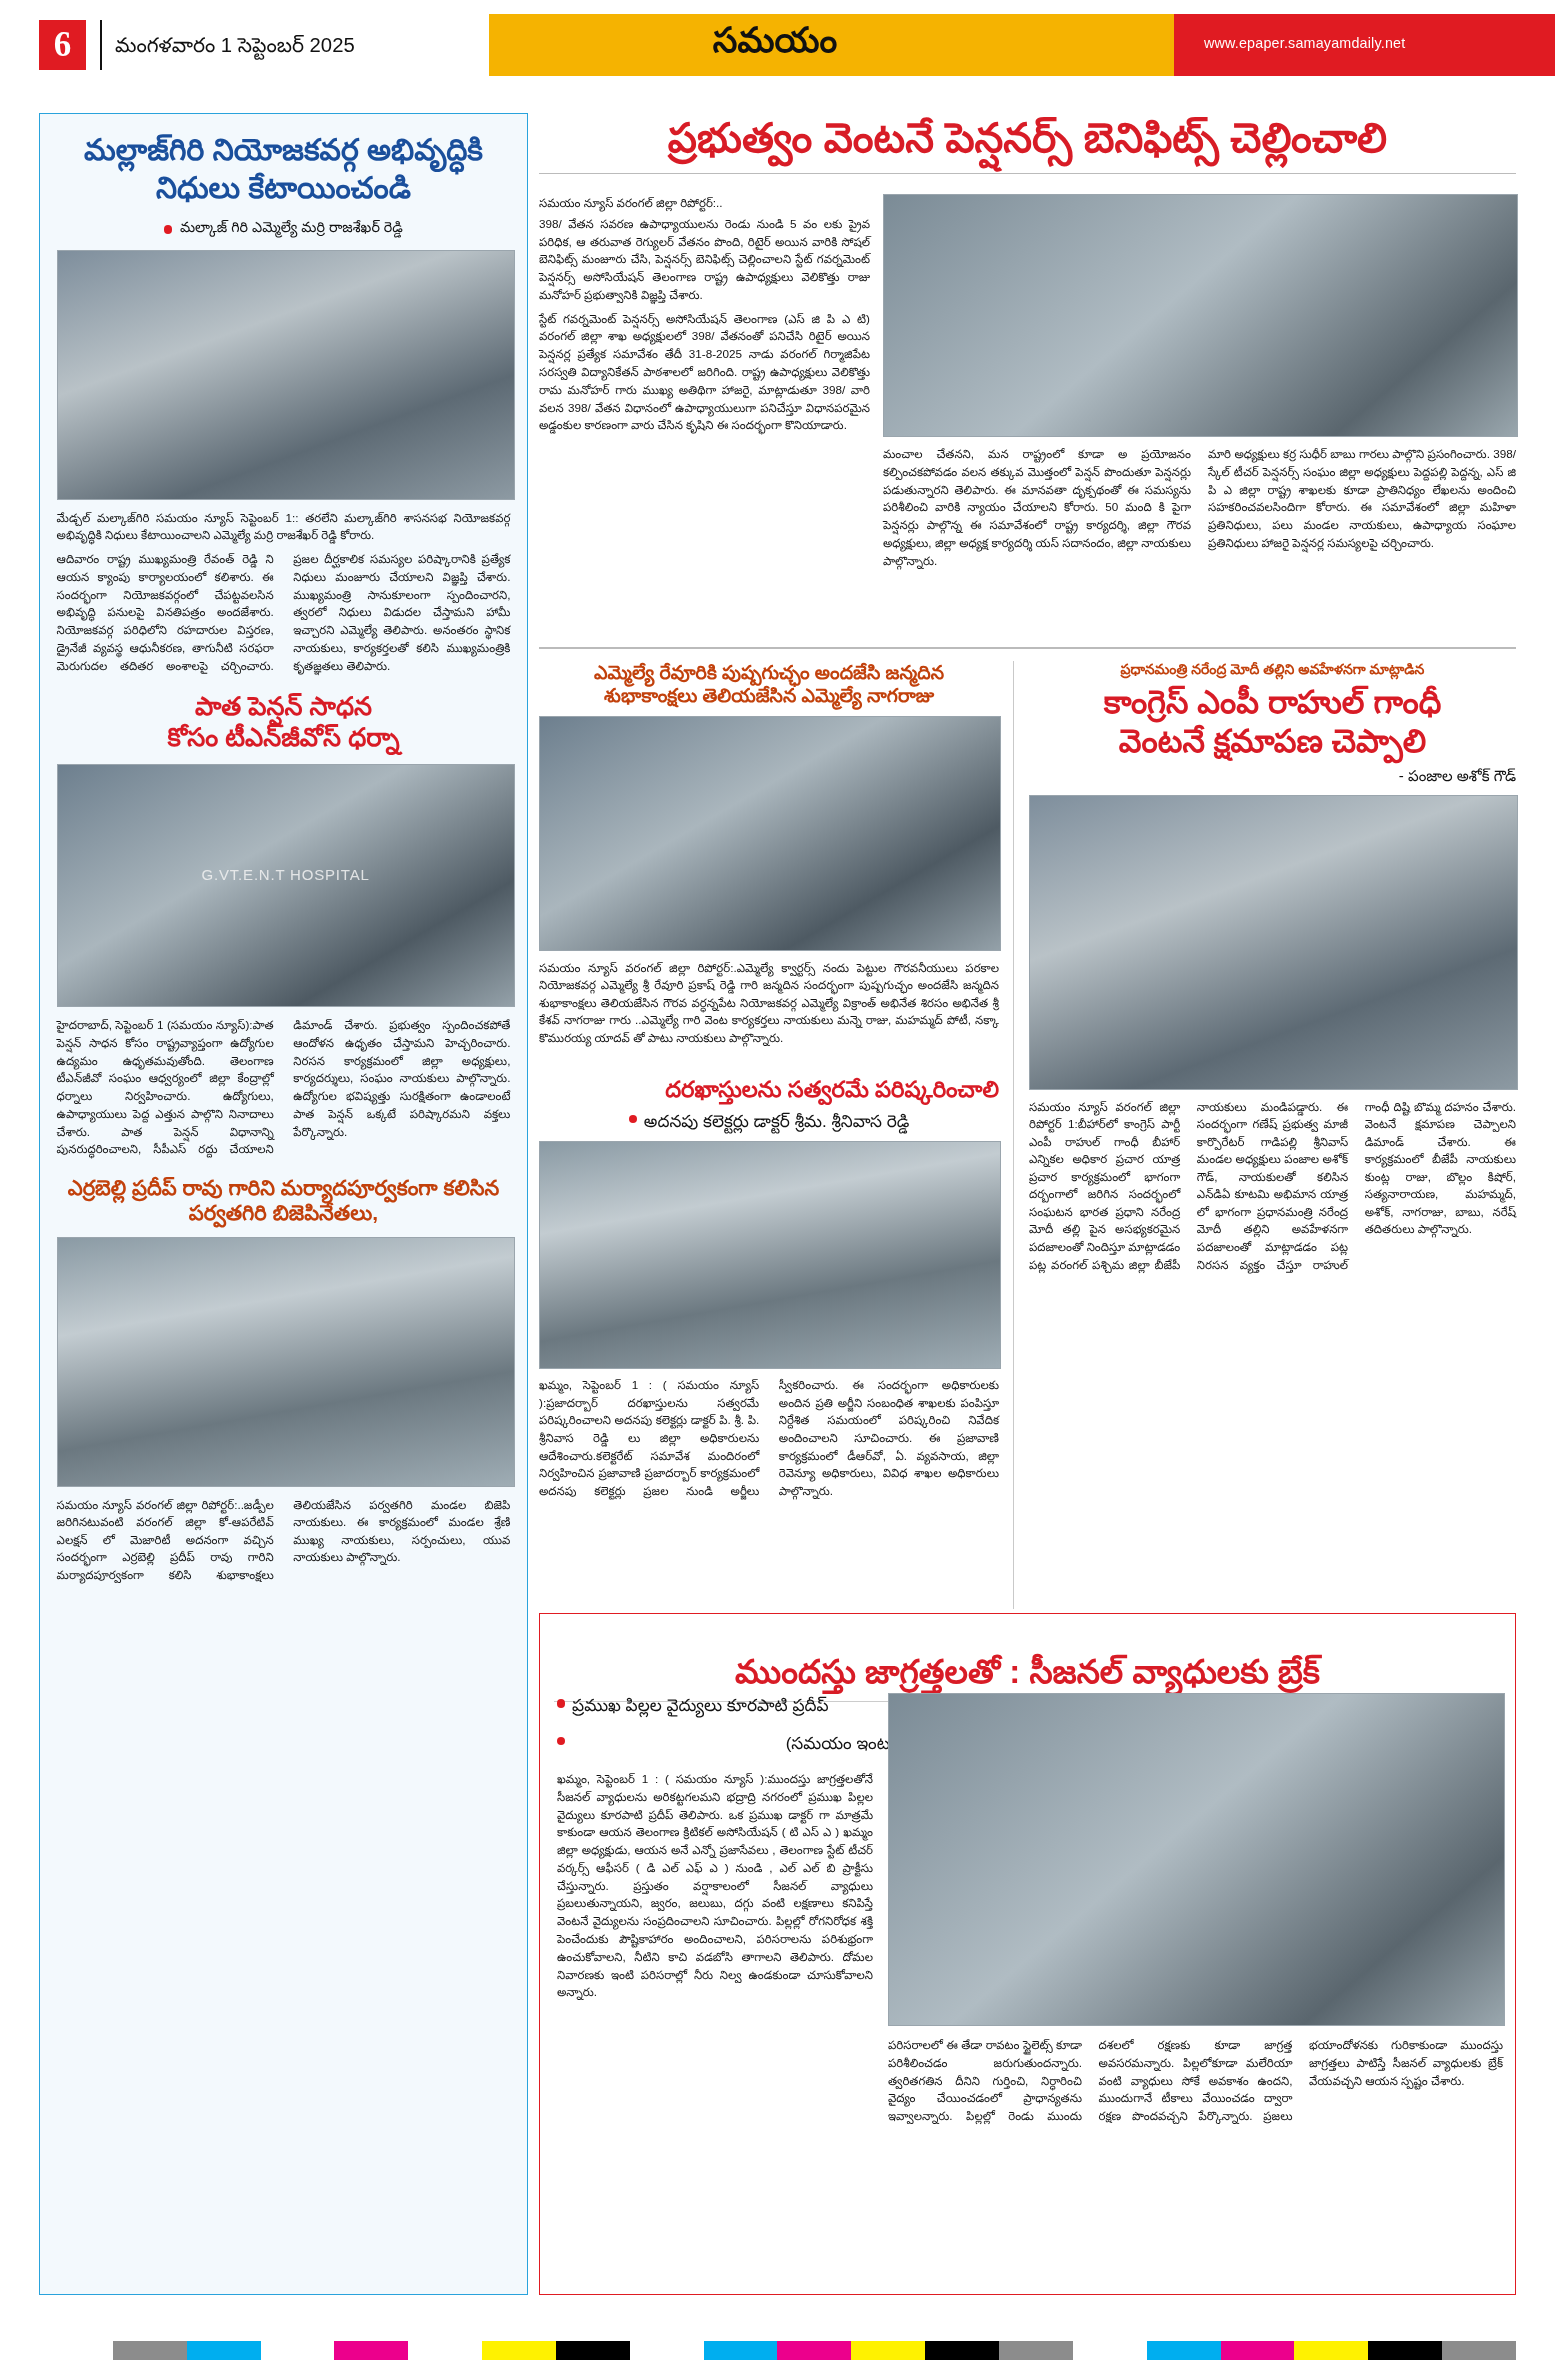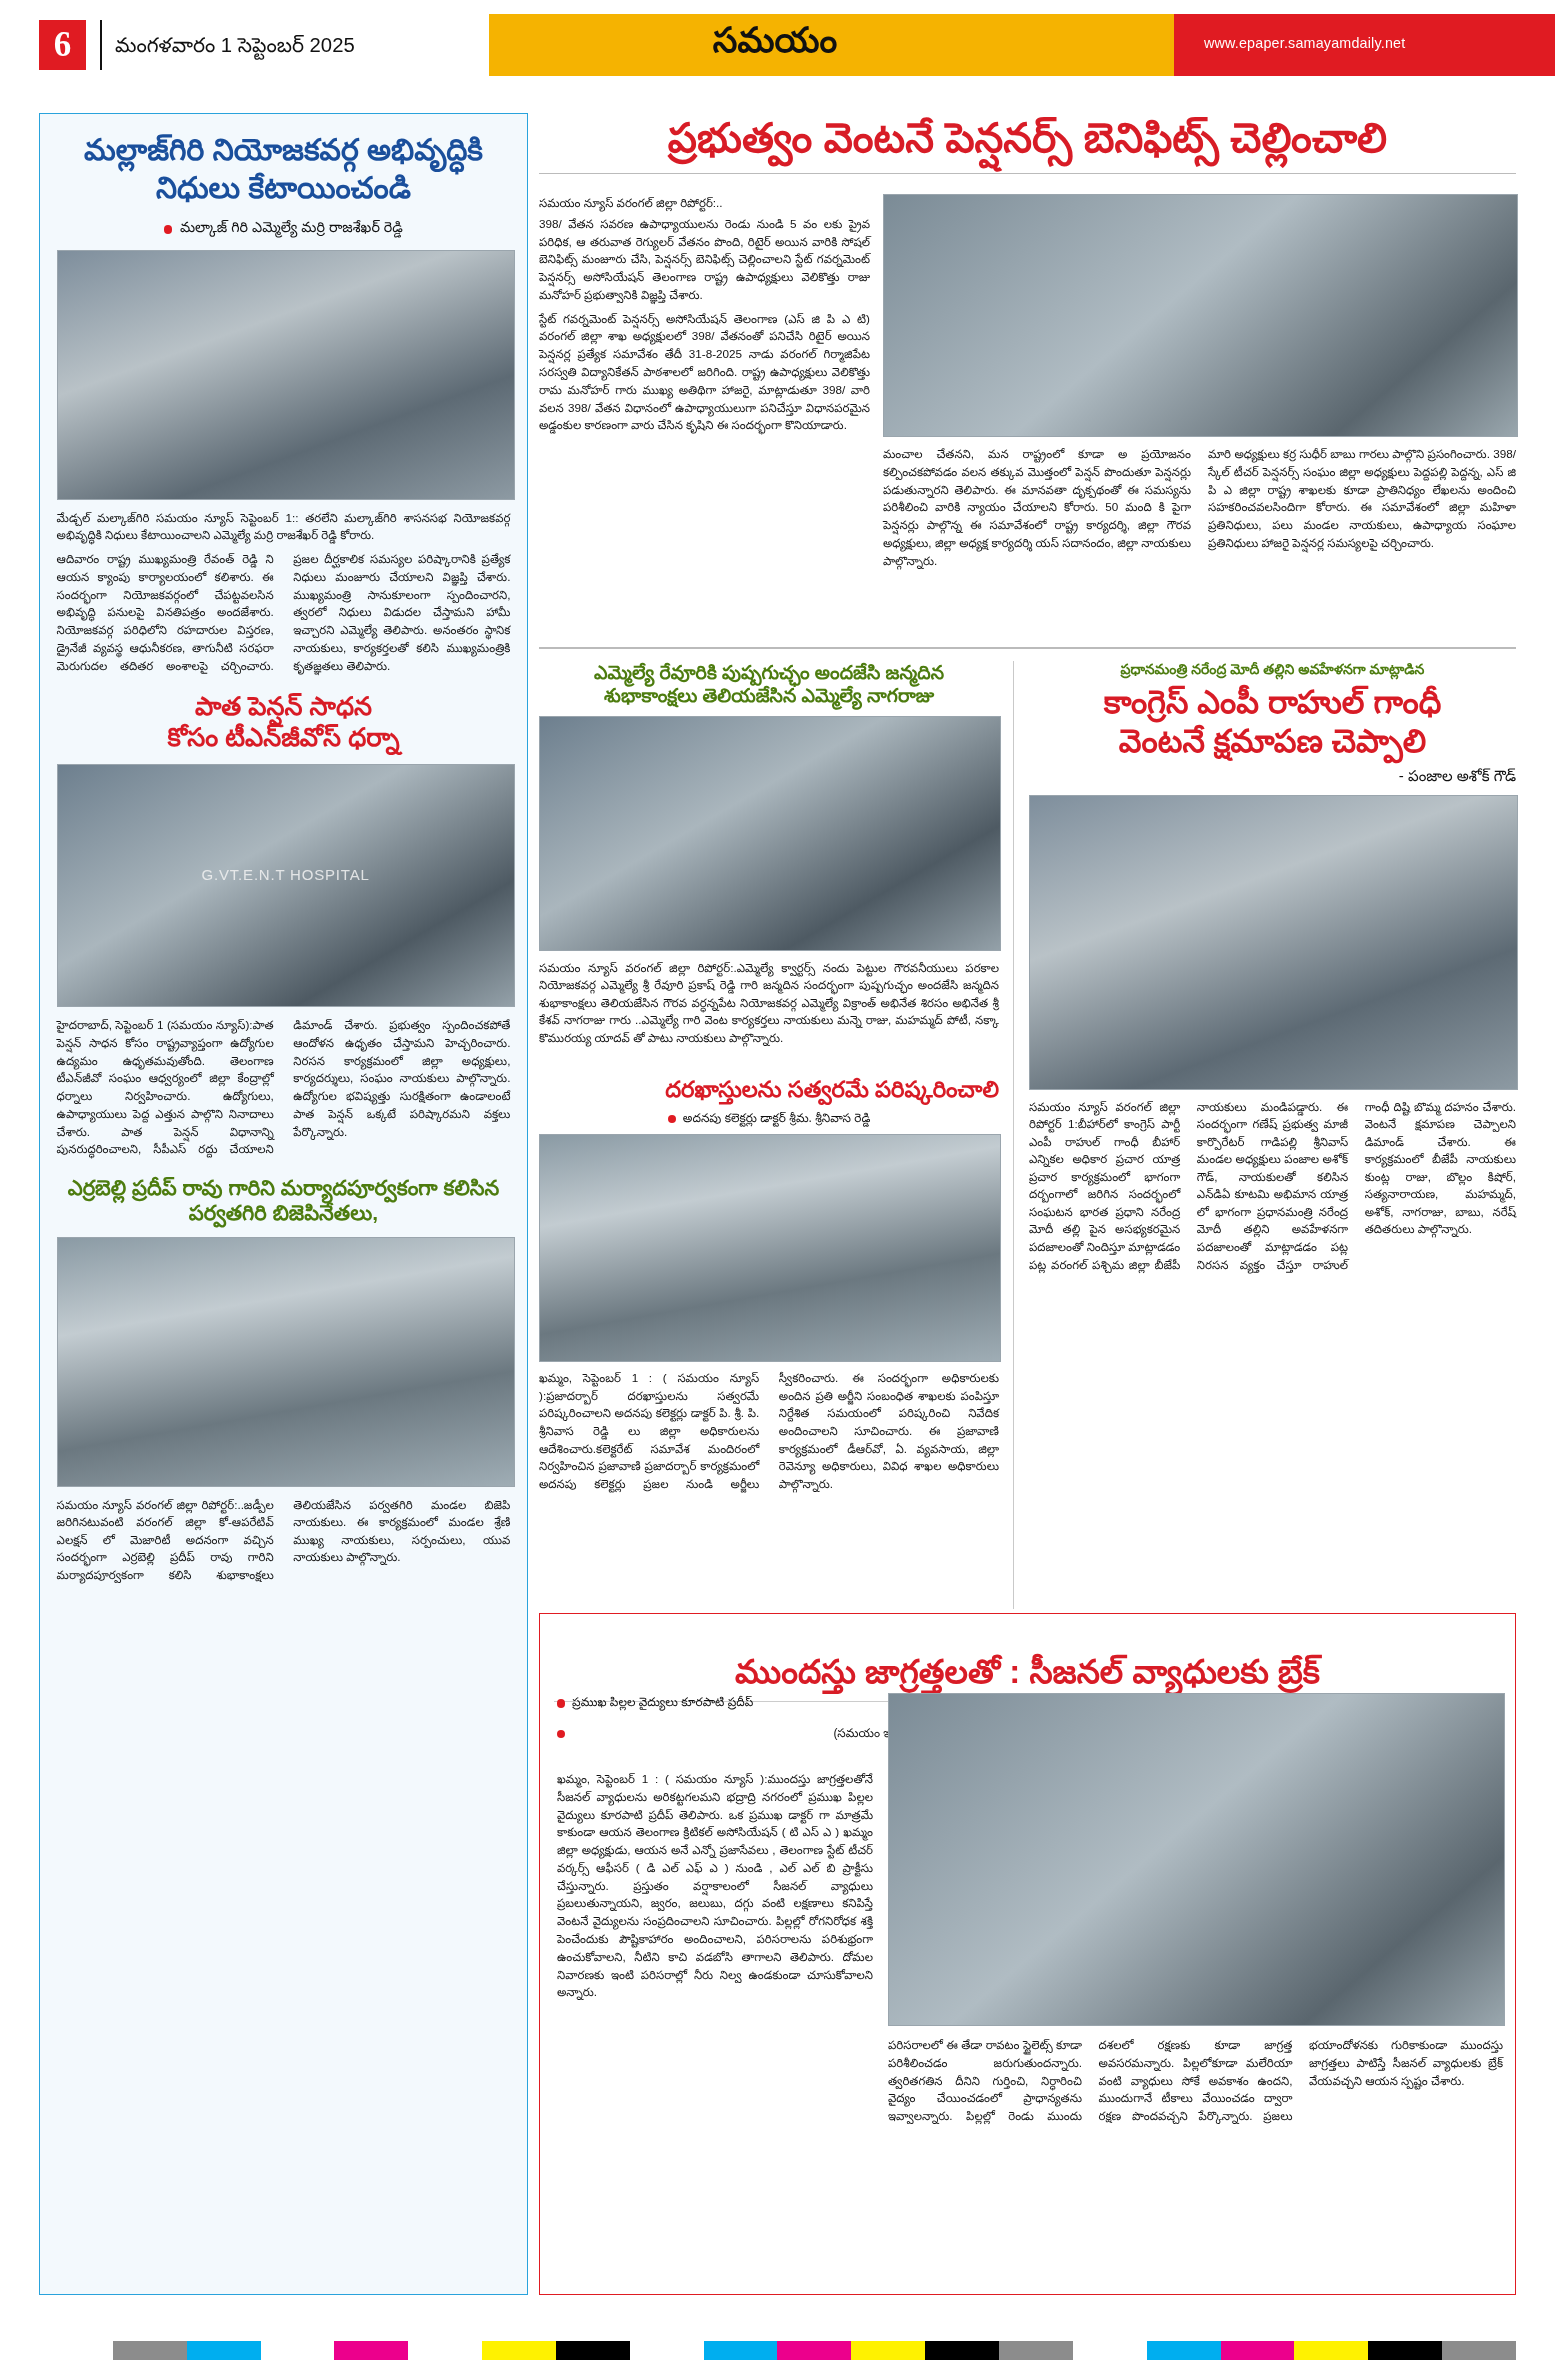--- a/index.html
+++ b/index.html
@@ -15,21 +15,21 @@
   .mh-title{position:absolute;left:489px;top:13.5px;width:572px;height:62px;display:flex;align-items:center;justify-content:center;color:#111;font-size:35px;font-weight:bold;}
   .mh-redbox{position:absolute;left:1174px;top:13.5px;width:381px;height:62px;background:#e01b22;}
   .mh-url2{position:absolute;left:1204px;top:35px;font-size:14.3px;color:#fff;letter-spacing:0.2px;}
 
   
   .col{position:absolute;box-sizing:border-box;}
   .lcol{left:39px;top:113px;width:489px;height:2182px;border:1.5px solid #29a3dc;background:#f3f9fd;}
 
   
   .tel-head{color:#d81c26;font-weight:bold;line-height:1.22;text-align:center;}
-  .tel-head.blue{color:#4d7c0f;}
+  .tel-head.blue{color:#c2410c;}
   .rule{height:1.5px;background:#bbb;margin:7.5px 0;}
   .thinrule{height:0.8px;background:#ccc;}
 
   
   .lc-pad{padding:16.6px 16.6px 7.5px 16.6px;}
   .lc-h1{font-size:30px;color:#1a4f9c;font-weight:bold;text-align:center;line-height:1.28;}
   .bullet-line{display:flex;align-items:center;justify-content:center;gap:7.5px;margin-top:12px;font-size:14.3px;color:#111;}
   .dot{width:8.3px;height:8.3px;border-radius:50%;background:#e01b22;display:inline-block;}
   .photo{background:#cfd6dc;border:0.8px solid #9aa5ad;overflow:hidden;position:relative;}
   .cap{font-size:11.7px;line-height:1.5;color:#111;text-align:justify;}
@@ -49,21 +49,21 @@
   .colrule{position:absolute;background:#c9c9c9;width:0.8px;}
 
   .twocol{column-count:2;column-gap:19.6px;}
   .threecol{column-count:3;column-gap:16.6px;}
 
   
   .colorbar{position:absolute;left:39px;bottom:16.6px;width:1477px;height:19.6px;display:flex;}
   .colorbar div{flex:1;height:19.6px;}
 
   
-  .redbul{display:flex;gap:6.8px;align-items:flex-start;font-size:12px;color:#111;line-height:1.4;}
+  .redbul{display:flex;gap:6.8px;align-items:flex-start;font-size:17px;color:#111;line-height:1.4;}
   .redbul .dot{margin-top:5.3px;flex:0 0 auto;}
 </style>
 </head>
 <body>
 
 <div class="page">
 
   <div class="masthead">
     <div class="mh-band"></div>
     <div class="mh-redbox"></div>

